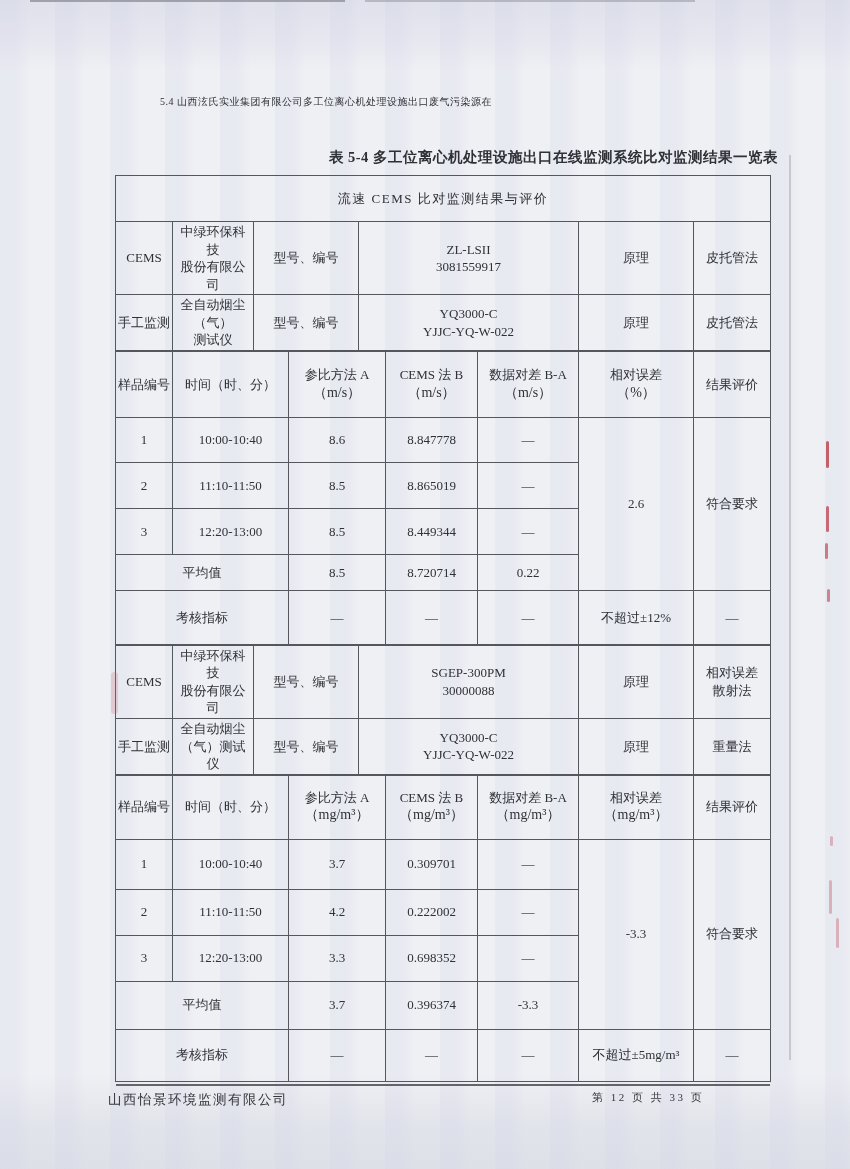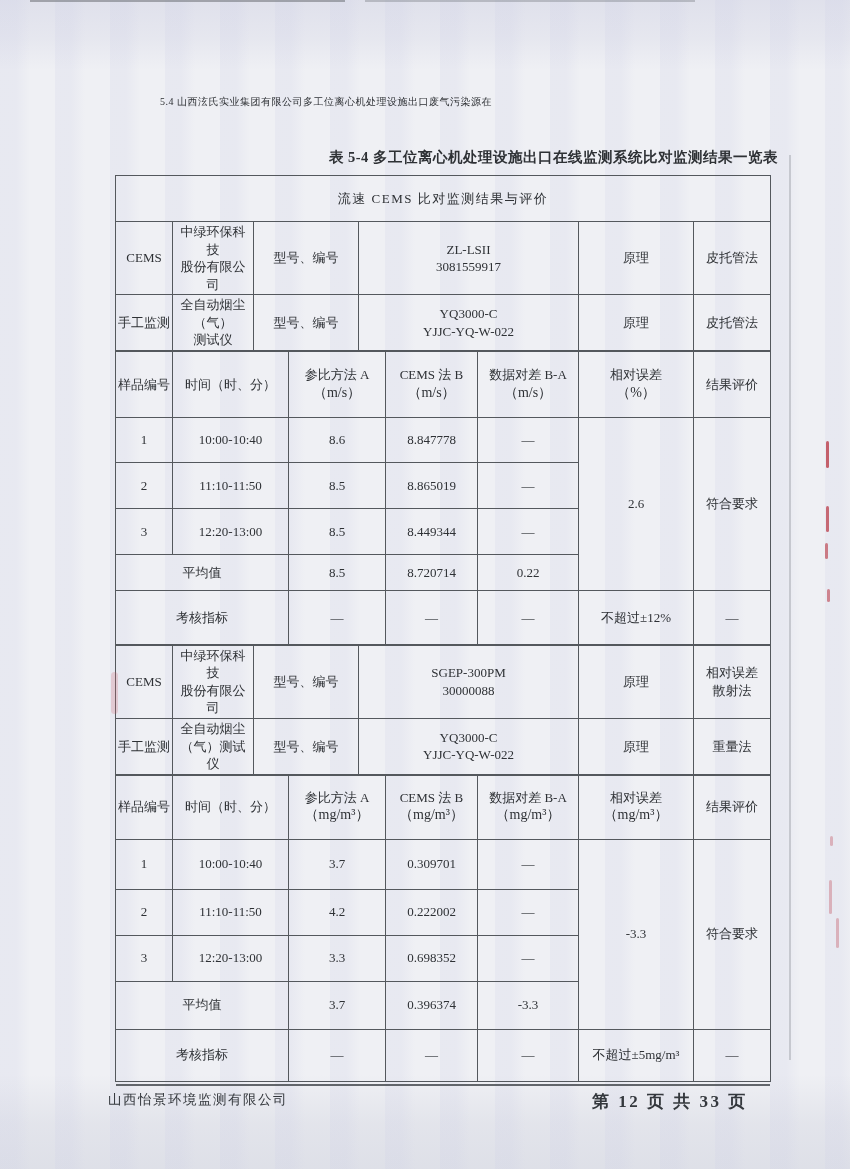--- a/index.html
+++ b/index.html
@@ -15,21 +15,21 @@
   .caption{position:absolute;left:123px;top:148px;width:655px;text-align:right;font-weight:bold;font-size:14.5px;letter-spacing:.5px;}
   .tables{position:absolute;left:115px;top:175px;width:655px;}
   table.rpt{border-collapse:collapse;table-layout:fixed;width:655px;}
   table.rpt td{border:1px solid #54585d;text-align:center;vertical-align:middle;
     font-size:13px;line-height:1.35;padding:1px 2px;color:#2e3135;}
   td.sec-title{font-size:14.5px;letter-spacing:1.5px;}
   .blk{display:block;}
   .unit{display:block;font-size:14px;}
   .footer-line{position:absolute;left:116px;top:1084px;width:654px;height:2px;background:#4a4e54;opacity:.85;}
   .footer-company{position:absolute;left:108px;top:1091px;font-size:13.5px;letter-spacing:1.5px;color:#34383d;}
-  .footer-page{position:absolute;left:592px;top:1090px;font-size:17px;letter-spacing:2.5px;color:#34383d;font-weight:bold;}
+  .footer-page{position:absolute;left:592px;top:1090px;font-size:11px;letter-spacing:2.5px;color:#34383d;}
   .art{position:absolute;}
   .top-line1{left:30px;top:0;width:315px;height:2px;background:#6b6f75;opacity:.55;}
   .top-line2{left:365px;top:0;width:330px;height:2px;background:#6b6f75;opacity:.35;}
   .fold-line{left:789px;top:155px;width:2px;height:905px;background:#a7abb3;opacity:.55;}
   .red{background:#b8323e;border-radius:2px;width:3px;}
   .rm1{left:826px;top:441px;height:27px;opacity:.75;}
   .rm2{left:826px;top:506px;height:26px;opacity:.70;}
   .rm3{left:825px;top:543px;height:16px;opacity:.60;}
   .rm4{left:827px;top:589px;height:13px;opacity:.55;}
   .rm5{left:830px;top:836px;height:10px;opacity:.30;}

